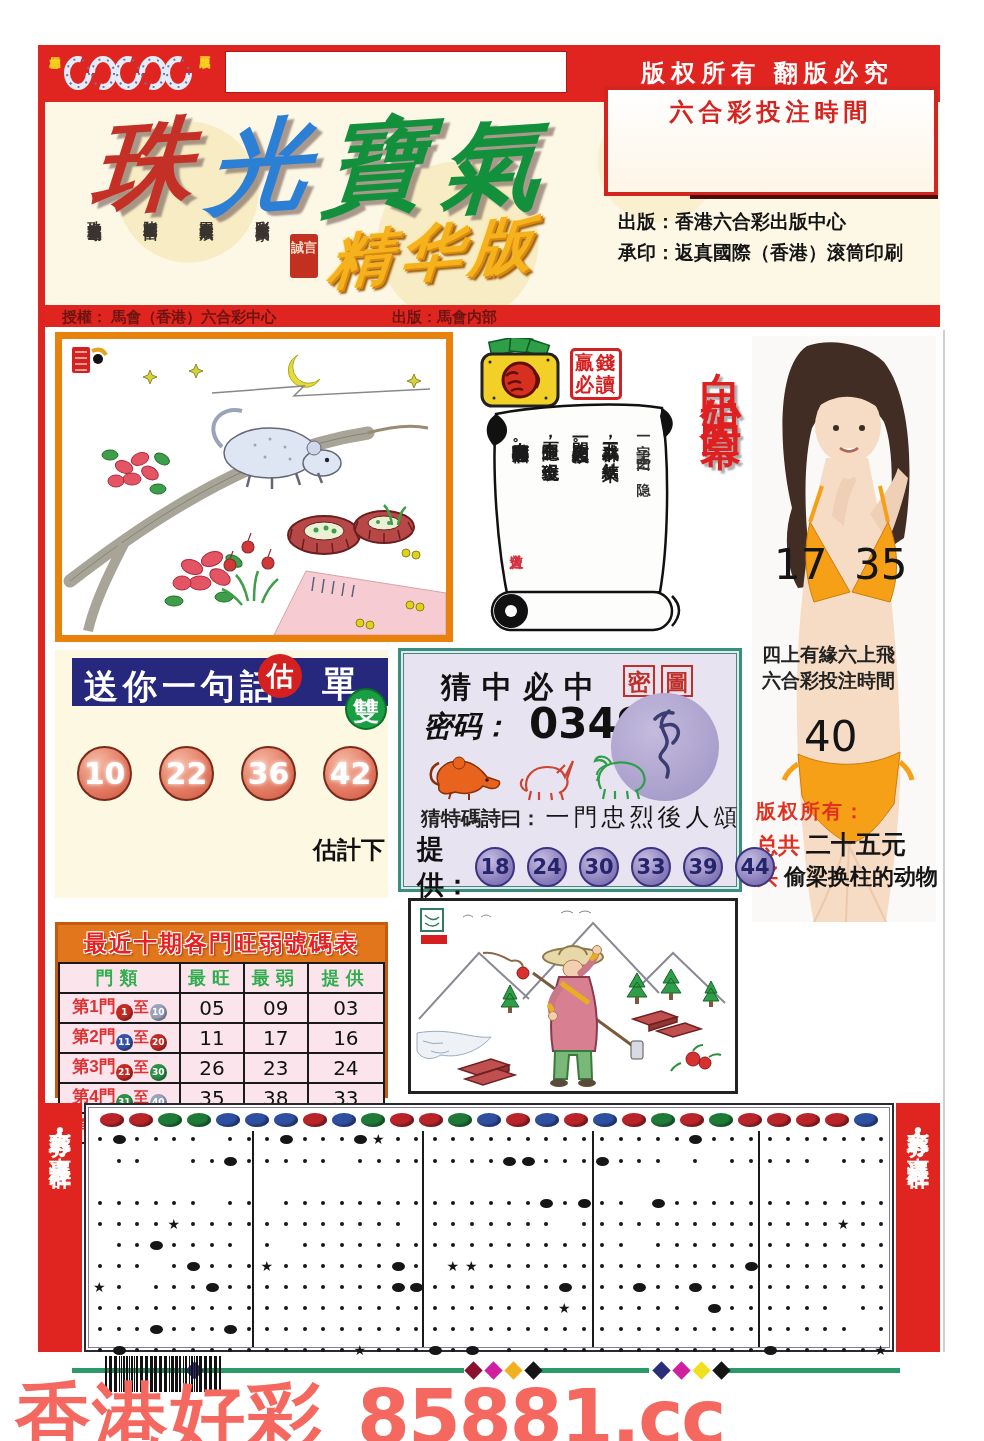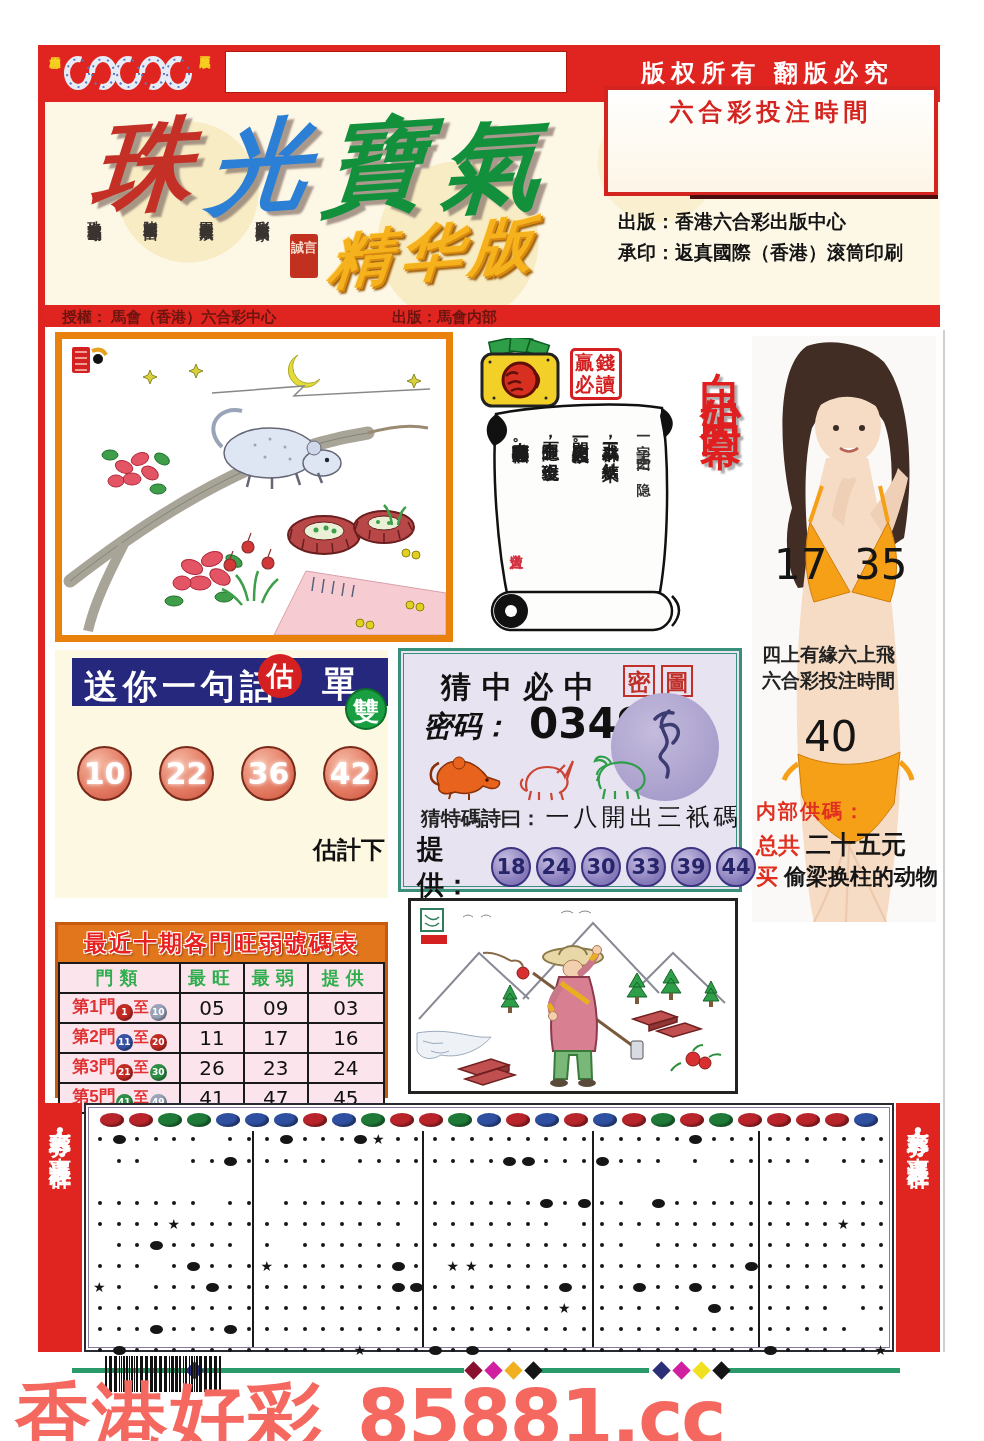--- a/index.html
+++ b/index.html
@@ -106,21 +106,21 @@
      font-family:"Liberation Serif","DejaVu Serif",serif;}
   .code-value{position:absolute;left:128px;top:48px;font-size:42px;font-weight:900;color:#111;font-family:"DejaVu Sans",sans-serif;}
   .mystery-circle{position:absolute;left:210px;top:42px;width:108px;height:108px;border-radius:50%;
      background:radial-gradient(circle at 40% 35%,#c4bbdd,#a79dcb 75%);}
   .animals{position:absolute;left:28px;top:98px;display:flex;align-items:flex-end;gap:8px;}
   .poemline{position:absolute;left:20px;top:150px;white-space:nowrap;}
   .poem-label{font-size:20px;font-weight:bold;color:#222;font-family:"Liberation Serif","DejaVu Serif",serif;}
   .poem-text{font-size:24px;color:#161616;letter-spacing:4px;font-family:"Liberation Serif","DejaVu Serif",serif;}
   .provide-row{position:absolute;left:16px;top:180px;display:flex;align-items:center;}
   .provide-label{font-size:27px;font-weight:900;color:#111;}
-  #provideBalls{display:flex;gap:5px;margin-left:20px;}
+  #provideBalls{display:flex;gap:12px;margin-left:4px;}
   .pball{width:40px;height:40px;border-radius:50%;border:2px solid #3c3480;box-sizing:border-box;
      background:radial-gradient(circle at 35% 30%,#c6bde2,#8478b8 70%);
      color:#26246a;font-size:21px;font-weight:900;text-align:center;line-height:36px;font-family:"DejaVu Sans",sans-serif;}
 
   
   .table-panel{left:55px;top:922px;width:333px;height:176px;background:#e2761c;border:3px solid #c85a10;box-sizing:border-box;}
   .table-title{margin-top:3px;text-align:center;font-size:23px;font-weight:900;color:#e82020;letter-spacing:2px;
      text-shadow:-1px -1px 0 #fff,1px -1px 0 #fff,-1px 1px 0 #fff,1px 1px 0 #fff,2px 2px 2px rgba(60,20,0,.5);}
   table.gates{border-collapse:collapse;margin:3px auto 0;background:#fbe4ec;}
   table.gates th{border:2px solid #1a1a1a;color:#2fae4e;font-size:18px;font-weight:900;letter-spacing:6px;height:26px;}
@@ -387,21 +387,21 @@
       <path d="M46,418 C76,432 116,432 148,416 L142,468 C122,496 114,502 98,508 C80,500 58,480 50,460 Z" fill="#f6a018" stroke="#d07c08"></path>
       <path d="M46,428 q-10,6 -14,16 M148,426 q10,8 12,18" stroke="#f6a018" stroke-width="5" fill="none"></path>
       <path d="M97,508 L94,586 M62,586 q16,-30 32,-78 M134,586 q-14,-30 -38,-78" stroke="#ecc8ac" stroke-width="2" fill="none"></path>
     </svg>
     <span class="ph-num" style="left:22px;top:204px;">17</span>
     <span class="ph-num" style="left:102px;top:204px;">35</span>
     <span class="ph-line" style="left:10px;top:306px;">四上有緣六上飛</span>
     <span class="ph-line" style="left:10px;top:332px;">六合彩投注時間</span>
     <span class="ph-num" style="left:52px;top:376px;">40</span>
   </div>
-  <div class="abs gift1">内部供碼：</div>
+  <div class="abs gift1">版权所有：</div>
   <div class="abs giftrow" style="left:756px;top:828px;">
     <span class="gift-red">总共</span><span class="gift-black">二十五元</span>
   </div>
   <div class="abs giftrow" style="left:756px;top:862px;">
     <span class="gift-red">买</span><span class="gift-black" style="font-size:22px;">偷梁换柱的动物</span>
   </div>
 
   <div class="abs inner-panel">
     <div class="navybar">
       <span class="navybar-title">送你一句話</span>
@@ -449,21 +449,21 @@
         <g stroke="#2e9e48" stroke-width="2.2" fill="none">
           <path d="M14,40 C8,28 14,16 28,14 C40,12 52,16 56,24 C60,32 56,40 48,42"></path>
           <path d="M18,40 L16,50 M28,42 L28,50 M40,42 L41,50 M50,42 L52,50"></path>
           <path d="M24,14 C20,6 10,6 8,12 C14,10 18,12 20,16"></path>
           <path d="M20,16 C14,18 10,22 10,26 M12,26 l-2,6"></path>
         </g>
       </svg>
     </div>
     <div class="poemline">
       <span class="poem-label">猜特碼詩曰：</span>
-      <span class="poem-text">一八開出三衹碼</span>
+      <span class="poem-text">一門忠烈後人頌</span>
     </div>
     <div class="provide-row">
       <span class="provide-label">提供：</span>
       <div id="provideBalls">
           <div class="pball">18</div>
           <div class="pball">24</div>
           <div class="pball">30</div>
           <div class="pball">33</div>
           <div class="pball">39</div>
           <div class="pball">44</div>
@@ -493,20 +493,26 @@
             <td class="gate-cell"><span class="gate-name">第2門</span><span class="mini-ball" style="background: rgb(55, 83, 166);">11</span><span class="gate-zhi">至</span><span class="mini-ball" style="background: rgb(194, 43, 36);">20</span></td>
             <td class="num-cell">11</td>
             <td class="num-cell">17</td>
             <td class="num-cell">16</td>
           </tr>
           <tr>
             <td class="gate-cell"><span class="gate-name">第3門</span><span class="mini-ball" style="background: rgb(194, 43, 36);">21</span><span class="gate-zhi">至</span><span class="mini-ball" style="background: rgb(46, 143, 70);">30</span></td>
             <td class="num-cell">26</td>
             <td class="num-cell">23</td>
             <td class="num-cell">24</td>
+          </tr>
+          <tr>
+            <td class="gate-cell"><span class="gate-name">第4門</span><span class="mini-ball" style="background: rgb(46, 143, 70);">31</span><span class="gate-zhi">至</span><span class="mini-ball" style="background: rgb(154, 163, 184);">40</span></td>
+            <td class="num-cell">35</td>
+            <td class="num-cell">38</td>
+            <td class="num-cell">33</td>
           </tr>
           <tr>
             <td class="gate-cell"><span class="gate-name">第5門</span><span class="mini-ball" style="background: rgb(46, 143, 70);">41</span><span class="gate-zhi">至</span><span class="mini-ball" style="background: rgb(154, 163, 184);">49</span></td>
             <td class="num-cell">41</td>
             <td class="num-cell">47</td>
             <td class="num-cell">45</td>
           </tr>
         </tbody>
     </table>
   </div>

